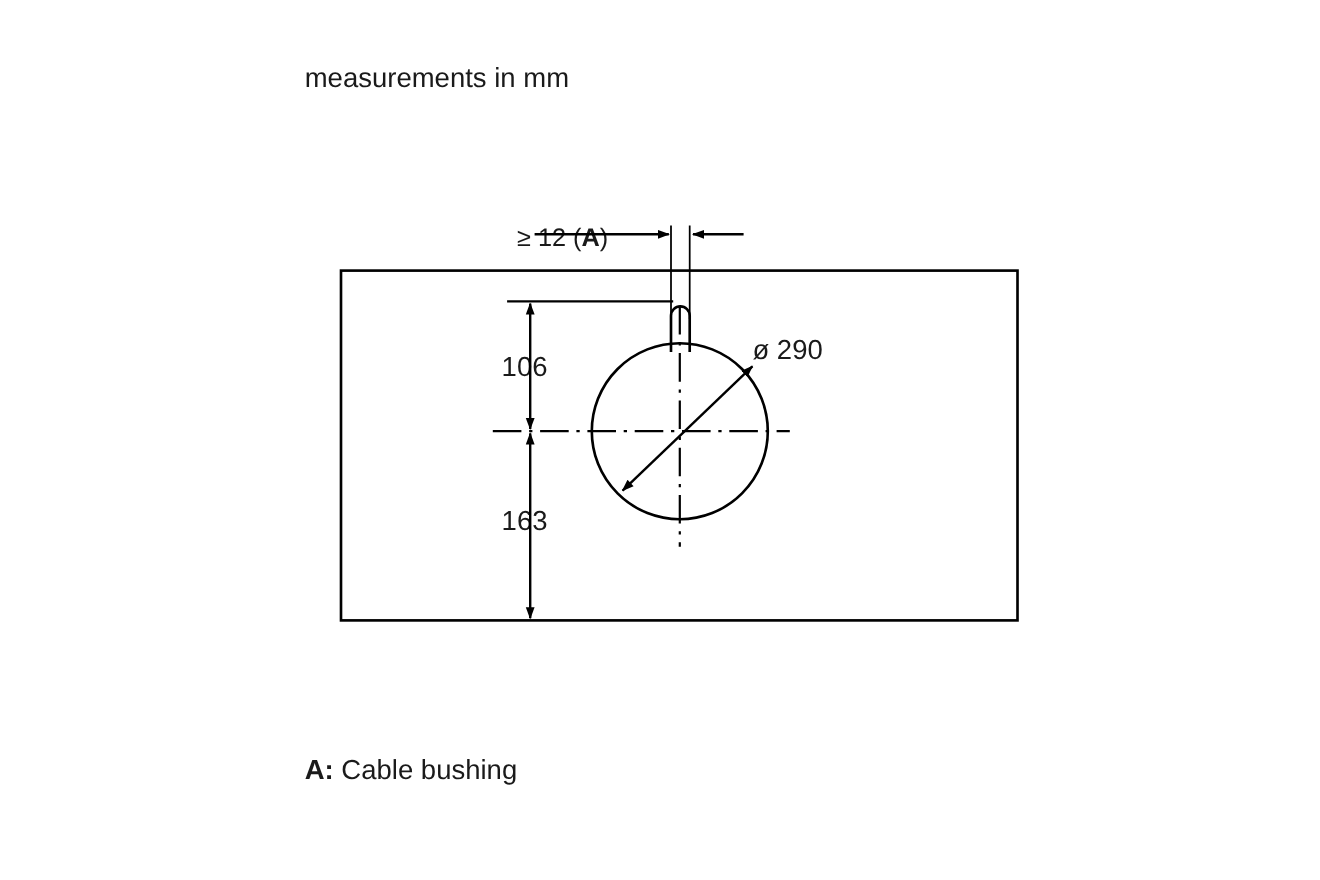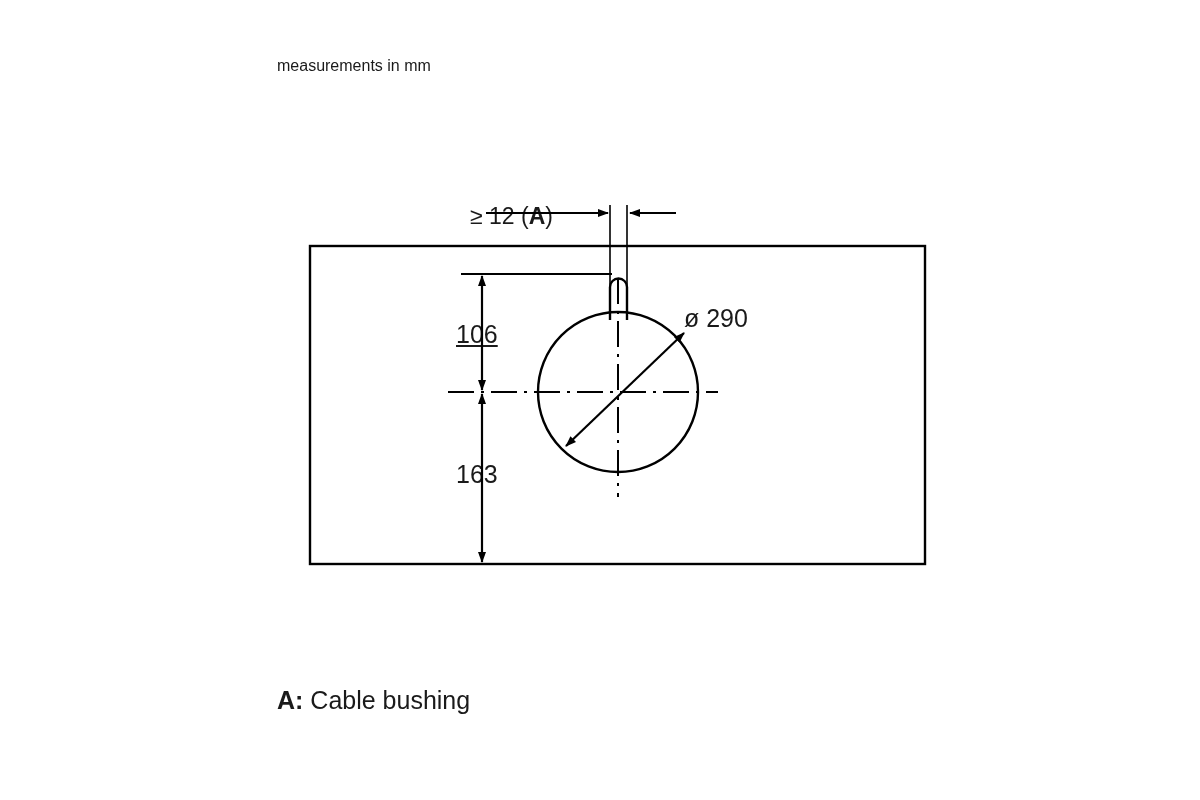--- a/index.html
+++ b/index.html
@@ -22,21 +22,21 @@
   }
   .txt {
     position: absolute;
     white-space: nowrap;
     font-family: "Liberation Sans", sans-serif;
     color: #1a1a1a;
   }
   #header-note {
     left: 277px;
     top: 57px;
-    font-size: 16px;
+    font-size: 25px;
     text-align: right;
   }
   #footer-note {
     left: 277px;
     top: 686px;
     font-size: 25px;
   }
   #footer-note .bold {
     font-weight: bold;
   }
@@ -46,21 +46,20 @@
     font-size: 23px;
     margin-top: 32px;
   }
   #dim-width-label .bold {
     font-weight: bold;
   }
   #dim-106-label {
     left: 456px;
     top: 320px;
     font-size: 25px;
-    text-decoration: underline;
   }
   #dim-163-label {
     left: 456px;
     top: 460px;
     font-size: 25px;
     text-align: center;
   }
   #dim-dia-label {
     left: 684px;
     top: 304px;

